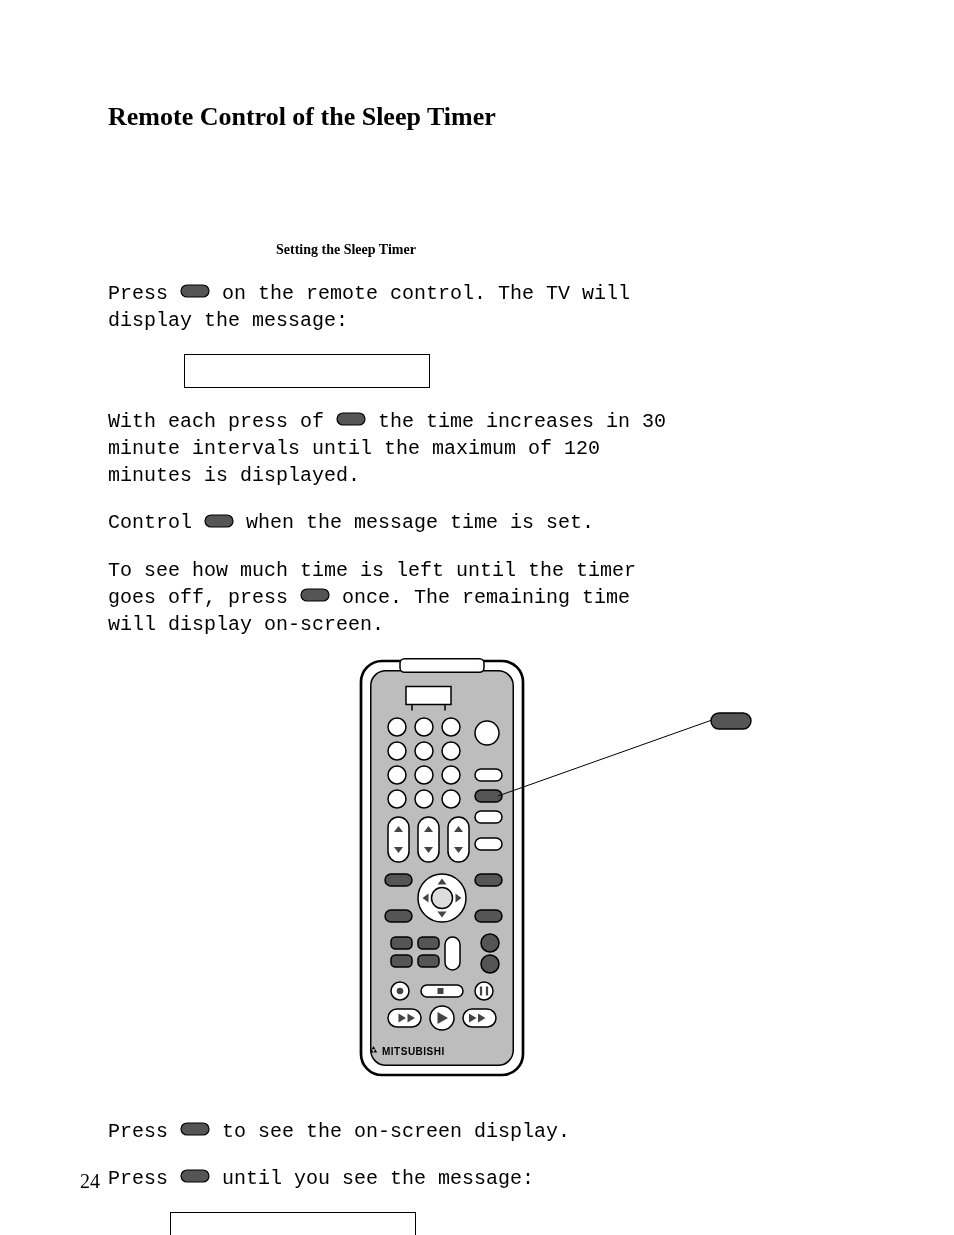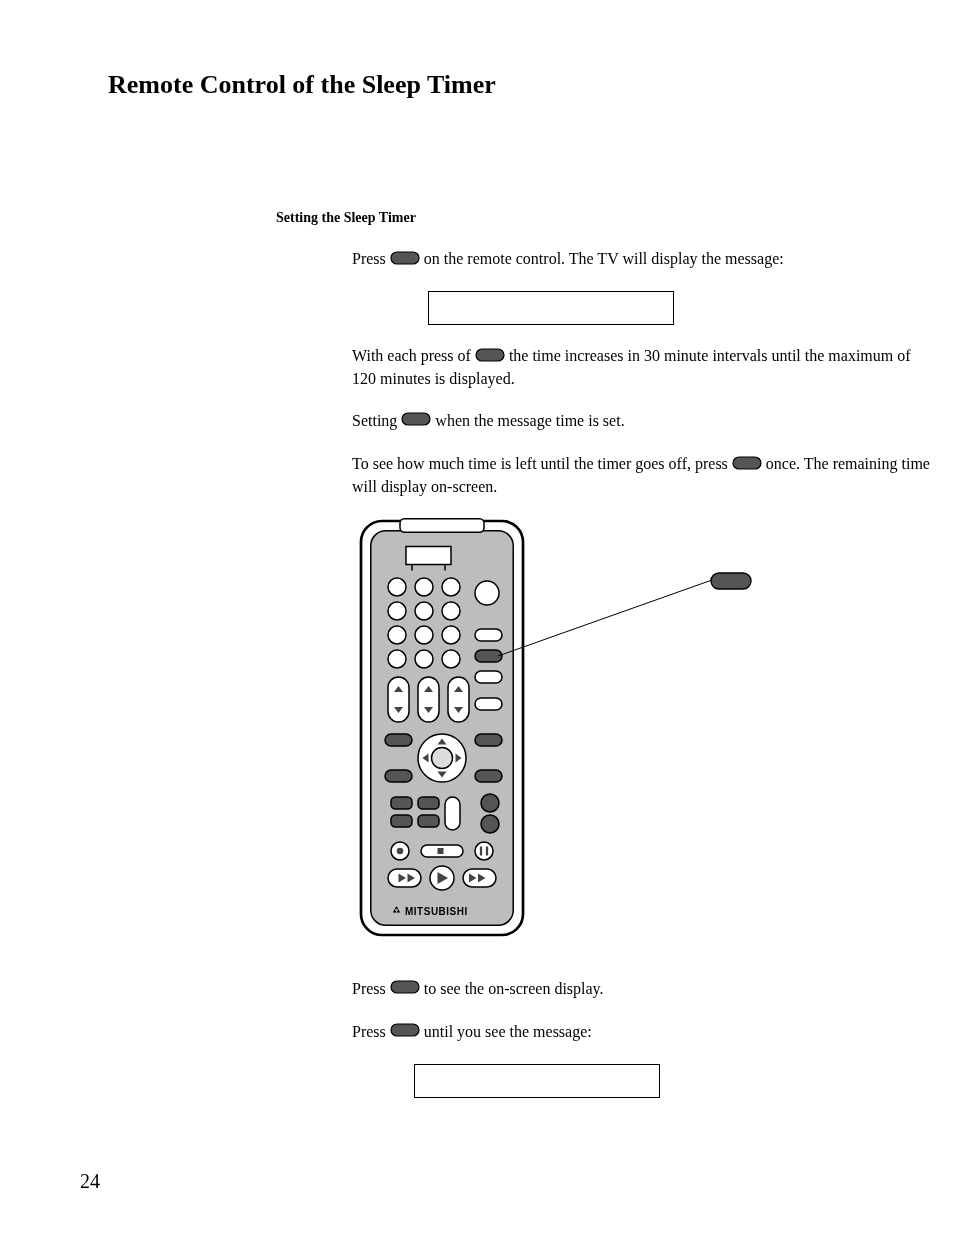--- a/index.html
+++ b/index.html
@@ -8,38 +8,38 @@
     background: #fff;
     font-family: Georgia, 'Times New Roman', serif;
     color: #000;
     width: 954px;
   }
   .page {
     position: relative;
     width: 954px;
     height: 1235px;
     box-sizing: border-box;
-    padding: 70px 90px 40px 108px;
+    padding: 102px 90px 40px 108px;
   }
   .title {
     font-family: Georgia, 'Times New Roman', serif;
     font-weight: 700;
     font-size: 26px;
     margin: 0 0 110px 0;
   }
   .section-heading {
     font-weight: 700;
     font-size: 14px;
     margin: 0 0 22px 168px;
   }
   .body-block {
-    margin-left: 244px;
-    font-size: 16px;
+    font-size: 20px;
     line-height: 1.35;
     width: 580px;
+    font-family: Liberation Mono, monospace;
   }
   .para {
     margin: 0 0 20px 0;
     position: relative;
   }
   .sleep-btn {
     display: inline-block;
     vertical-align: middle;
     position: relative;
     top: -1px;
@@ -100,21 +100,21 @@
       <span>With each press of</span>
       <span class="sleep-btn">
         <svg width="30" height="14" viewBox="0 0 30 14">
             <path d="M7 1 H23 A6 6 0 0 1 23 13 H7 A6 6 0 0 1 7 1 Z" fill="#555" stroke="#000" stroke-width="1.2"></path>
           </svg>
       </span>
       <span>the time increases in 30 minute intervals until the maximum of 120 minutes is displayed.</span>
     </p>
 
     <p class="para">
-      <span>Setting</span>
+      <span>Control</span>
       <span class="sleep-btn">
         <svg width="30" height="14" viewBox="0 0 30 14">
             <path d="M7 1 H23 A6 6 0 0 1 23 13 H7 A6 6 0 0 1 7 1 Z" fill="#555" stroke="#000" stroke-width="1.2"></path>
           </svg>
       </span>
       <span>when the message time is set.</span>
     </p>
 
     <p class="para">
       <span>To see how much time is left until the timer goes off, press</span>
@@ -194,21 +194,21 @@
         <line x1="86" y1="219" x2="86" y2="225" stroke="#444" stroke-width="1.5"></line>
         <line x1="90" y1="219" x2="90" y2="225" stroke="#444" stroke-width="1.5"></line>
       <rect x="24" y="234" width="22" height="12" rx="6" fill="#fff" stroke="#000"></rect>
         <path d="M42 240 l-5 -3 v6 z M36 240 l-5 -3 v6 z" fill="#444"></path>
       <circle cx="60" cy="240" r="8" fill="#fff" stroke="#000"></circle>
         <path d="M57 236 v8 l7 -4 z" fill="#444"></path>
       <rect x="74" y="234" width="22" height="12" rx="6" fill="#fff" stroke="#000"></rect>
         <path d="M78 237 v6 l5 -3 z M84 237 v6 l5 -3 z" fill="#444"></path>
     </svg>
 
-    <div style="position:absolute; left:39px; top:388px; font-weight:700; font-size:10px; letter-spacing:0.5px; font-family: Arial, sans-serif; display:flex; align-items:center; gap:3px;">
+    <div style="position:absolute; left:16px; top:388px; font-weight:700; font-size:10px; letter-spacing:0.5px; font-family: Arial, sans-serif; display:flex; align-items:center; gap:3px;">
       <svg width="11" height="11" viewBox="0 0 12 12">
           <path d="M6 0 L8 3.5 L4 3.5 Z M4 3.5 L6 7 L2 7 Z M8 3.5 L10 7 L6 7 Z" fill="#000"></path>
         </svg>
       <span>MITSUBISHI</span>
     </div>
 
     
     <svg style="position:absolute; left:0; top:0;" width="400" height="200">
       <line x1="146" y1="138" x2="360" y2="62" stroke="#000" stroke-width="1"></line>
     </svg>

